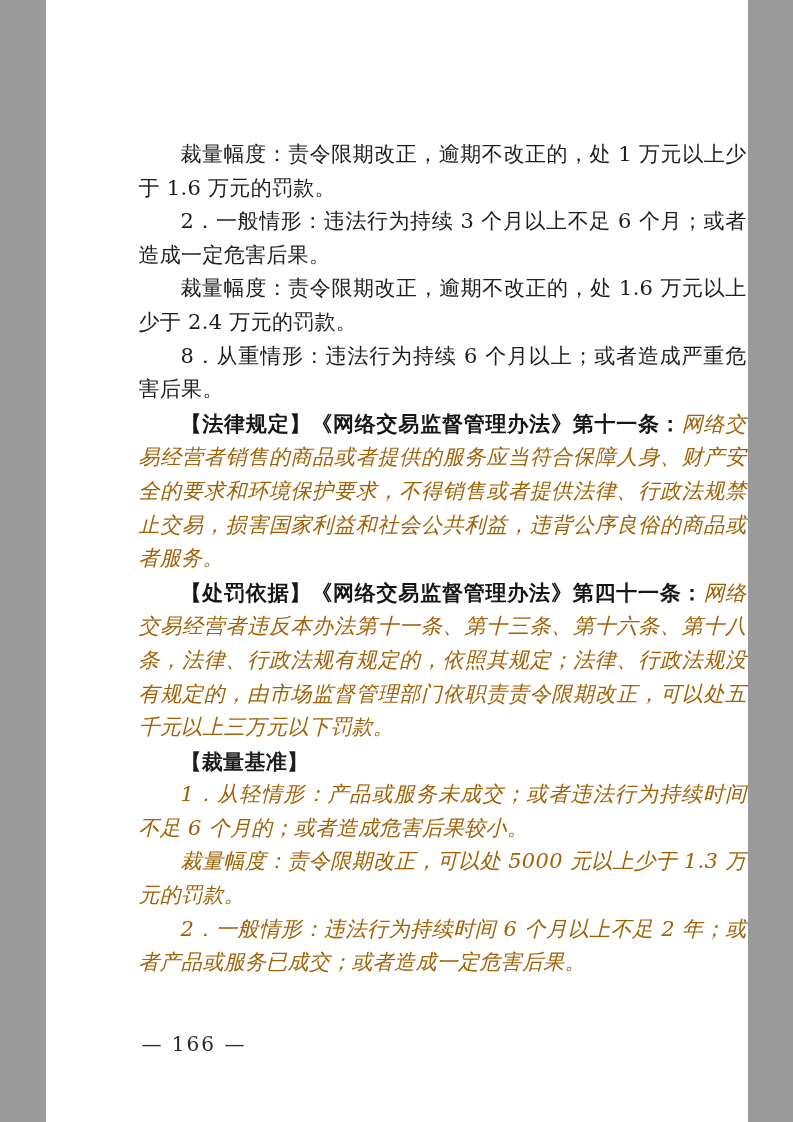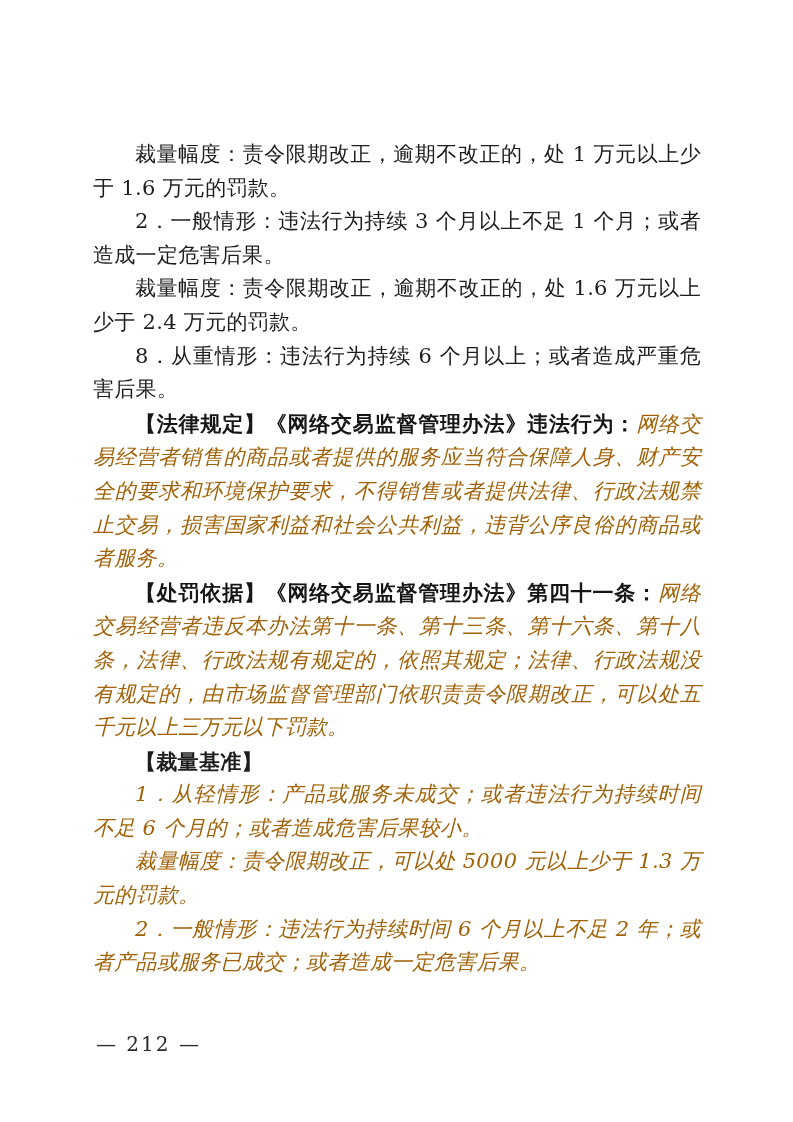--- a/index.html
+++ b/index.html
@@ -1,19 +1,19 @@
 <!DOCTYPE html>
 <html><head>
 <meta charset="utf-8">
 <style>
   * { margin: 0; padding: 0; box-sizing: border-box; }
   html, body { background: #9a9a9a; }
   .page {
     position: relative;
-    width: 793px;
+    width: 702px;
     height: 1122px;
     margin: 0 auto;
     background: #ffffff;
     overflow: hidden;
     font-family: "DejaVu Serif", "Liberation Serif", serif;
     color: #1d1d1f;
   }
   .content {
     position: absolute;
     left: 93px;
@@ -58,36 +58,36 @@
   }
 </style>
 </head>
 <body>
 
 <div class="page">
   <div class="content">
 
     <p class="para body">裁量幅度：责令限期改正，逾期不改正的，处 1 万元以上少于 1.6 万元的罚款。</p>
 
-    <p class="para body">2．一般情形：违法行为持续 3 个月以上不足 1 个月；或者造成一定危害后果。</p>
+    <p class="para body">2．一般情形：违法行为持续 3 个月以上不足 6 个月；或者造成一定危害后果。</p>
 
     <p class="para body">裁量幅度：责令限期改正，逾期不改正的，处 1.6 万元以上少于 2.4 万元的罚款。</p>
 
     <p class="para body">8．从重情形：违法行为持续 6 个月以上；或者造成严重危害后果。</p>
 
 
 
-    <p class="para"><span class="run-label">【法律规定】《网络交易监督管理办法》违法行为：</span><span class="run-kai">网络交易经营者销售的商品或者提供的服务应当符合保障人身、财产安全的要求和环境保护要求，不得销售或者提供法律、行政法规禁止交易，损害国家利益和社会公共利益，违背公序良俗的商品或者服务。</span></p>
+    <p class="para"><span class="run-label">【法律规定】《网络交易监督管理办法》第十一条：</span><span class="run-kai">网络交易经营者销售的商品或者提供的服务应当符合保障人身、财产安全的要求和环境保护要求，不得销售或者提供法律、行政法规禁止交易，损害国家利益和社会公共利益，违背公序良俗的商品或者服务。</span></p>
 
     <p class="para"><span class="run-label">【处罚依据】《网络交易监督管理办法》第四十一条：</span><span class="run-kai">网络交易经营者违反本办法第十一条、第十三条、第十六条、第十八条，法律、行政法规有规定的，依照其规定；法律、行政法规没有规定的，由市场监督管理部门依职责责令限期改正，可以处五千元以上三万元以下罚款。</span></p>
 
     <p class="para label-only">【裁量基准】</p>
 
     <p class="para kai">1．从轻情形：产品或服务未成交；或者违法行为持续时间不足 6 个月的；或者造成危害后果较小。</p>
 
     <p class="para kai">裁量幅度：责令限期改正，可以处 5000 元以上少于 1.3 万元的罚款。</p>
 
     <p class="para kai">2．一般情形：违法行为持续时间 6 个月以上不足 2 年；或者产品或服务已成交；或者造成一定危害后果。</p>
 
   </div>
 
-  <div class="footer">— 212 —</div>
+  <div class="footer">— 166 —</div>
 </div>
 
 </body></html>

